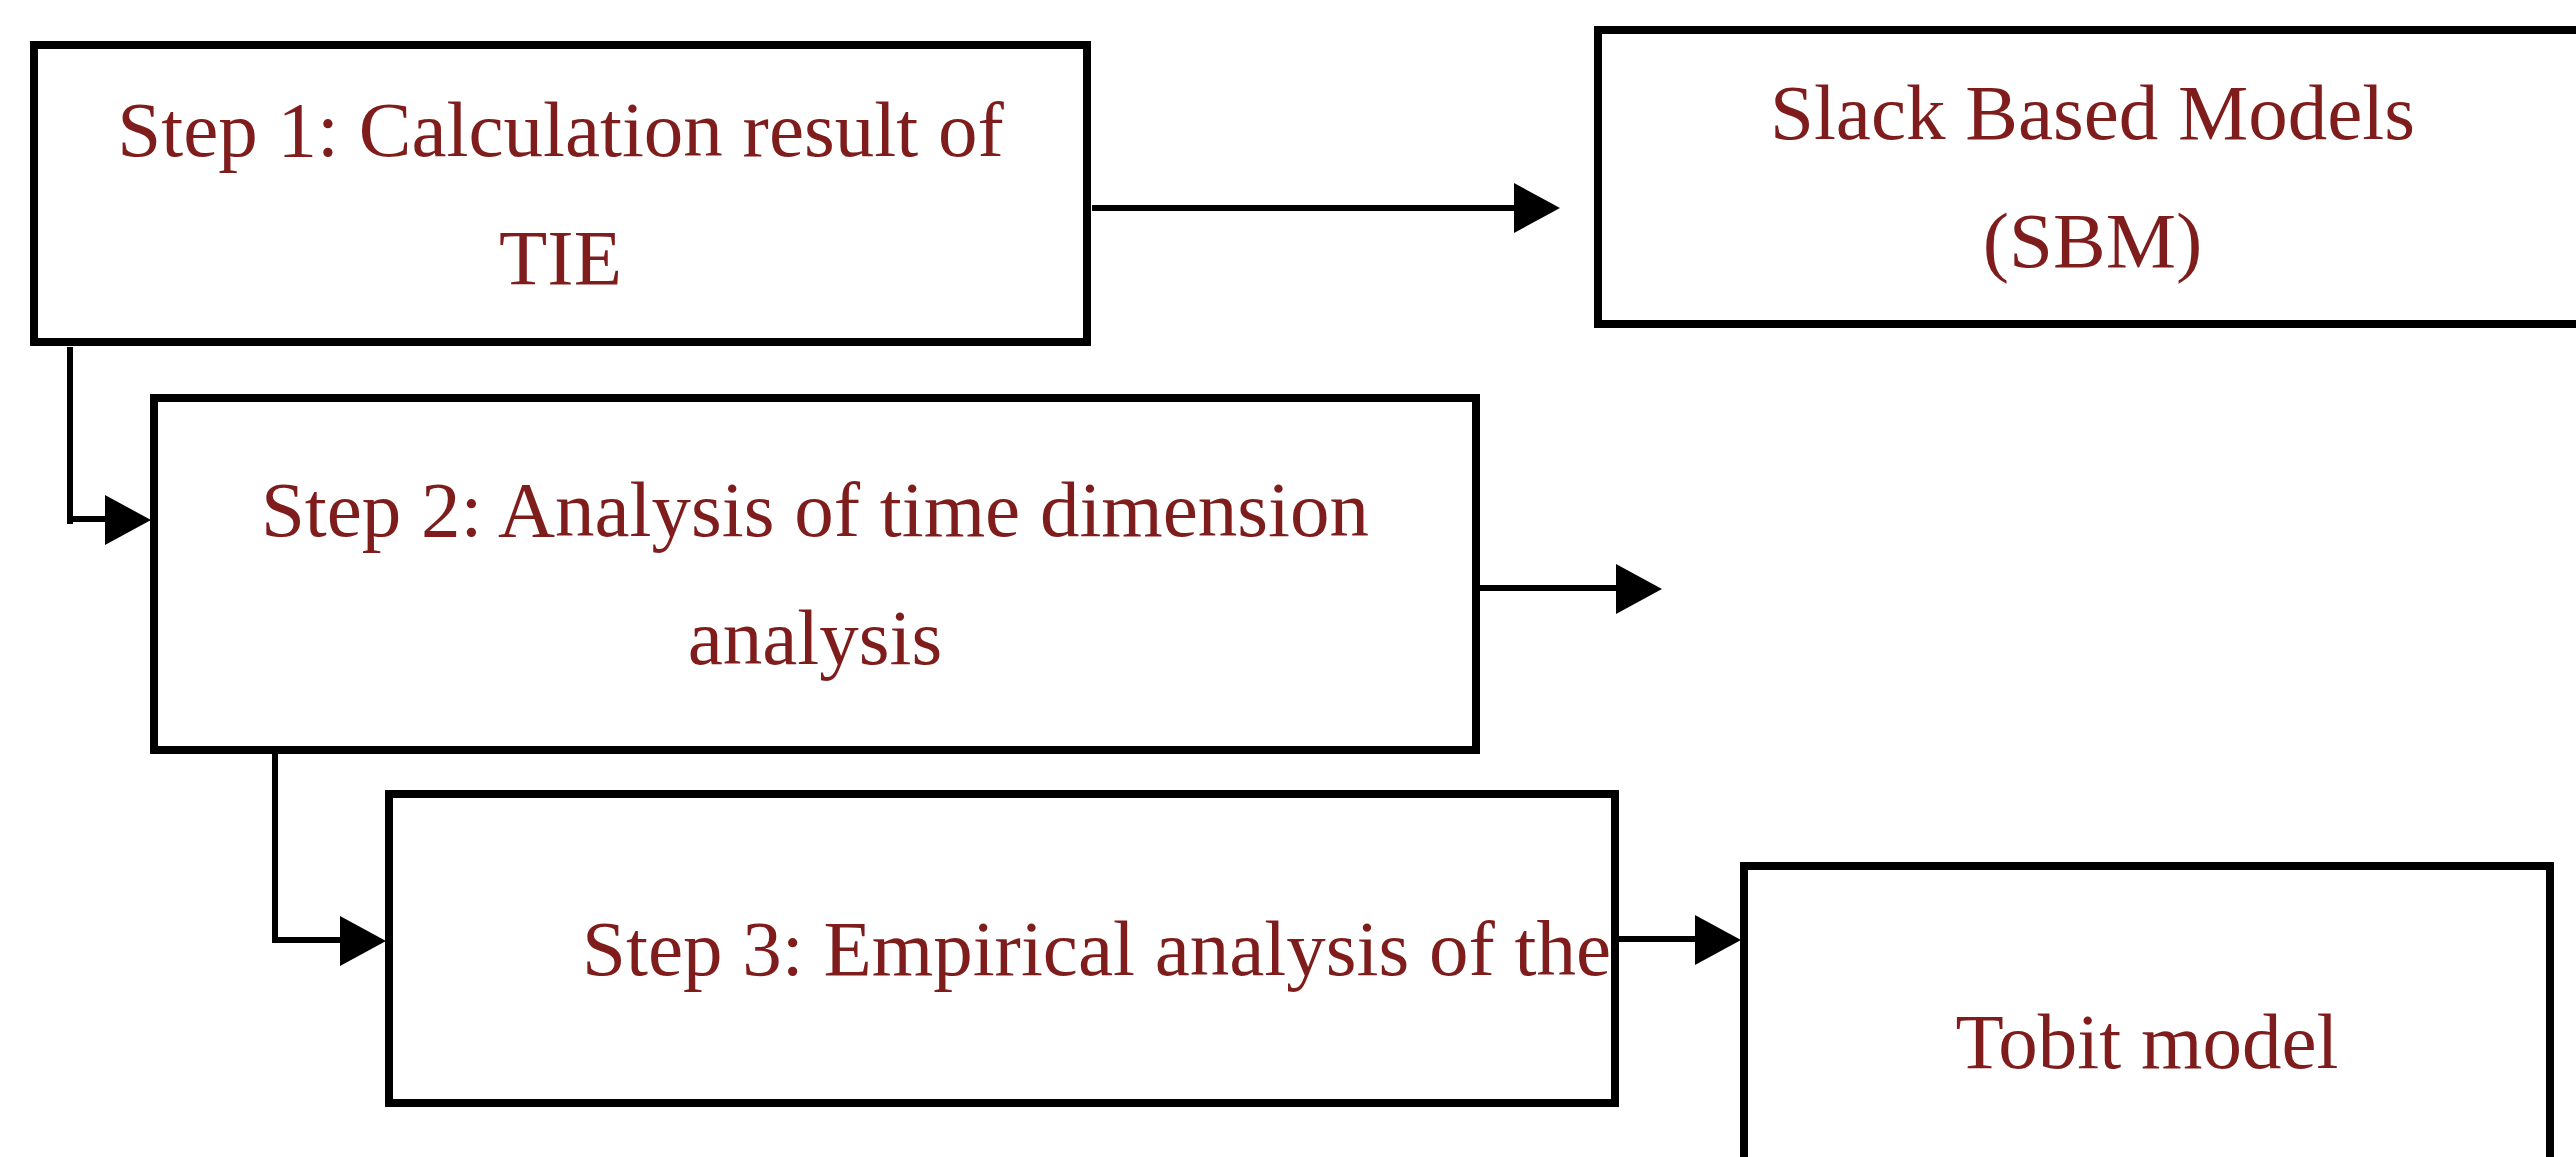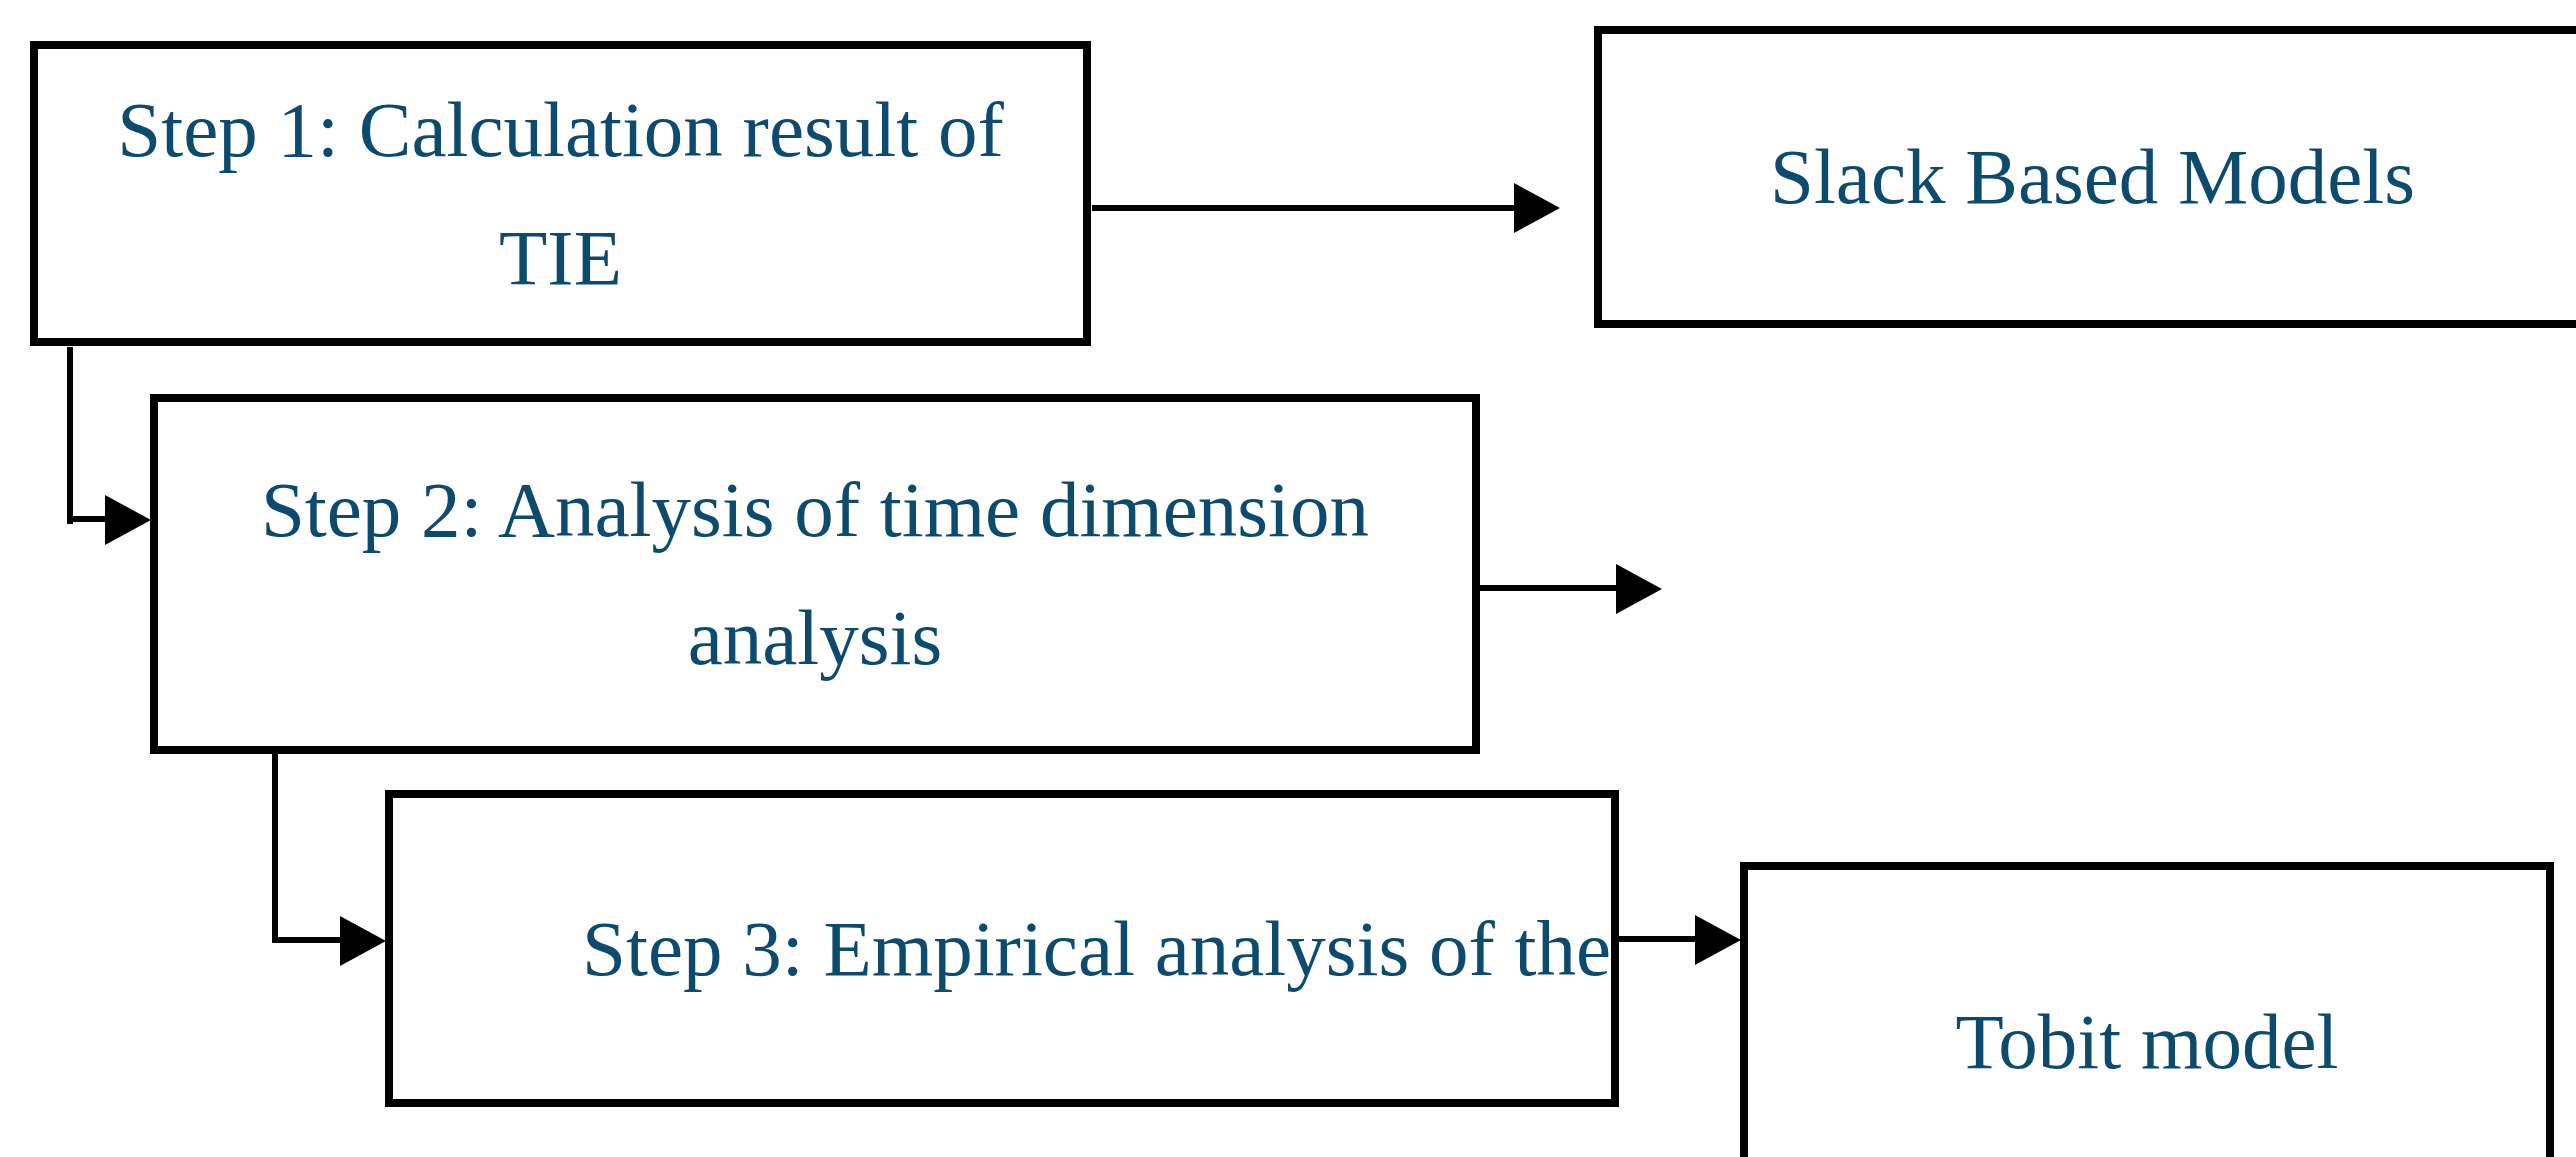--- a/index.html
+++ b/index.html
@@ -6,21 +6,21 @@
     margin: 0;
     padding: 0;
     background: #ffffff;
   }
   .canvas {
     position: relative;
     width: 2576px;
     height: 1158px;
     background: #ffffff;
     font-family: "Liberation Serif", serif;
-    color: #0c4a6e;
+    color: #7f1d1d;
     overflow: hidden;
   }
   .fbox {
     position: absolute;
     box-sizing: border-box;
     border: 8.3px solid #000000;
     background: #ffffff;
     display: flex;
     flex-direction: column;
     align-items: center;
@@ -76,20 +76,21 @@
 
 <div class="canvas">
 
   <div class="fbox" id="box-step1">
     <div class="tline">Step 1: Calculation result of</div>
     <div class="tline">TIE</div>
   </div>
 
   <div class="fbox" id="box-sbm">
     <div class="tline">Slack Based Models</div>
+    <div class="tline">(SBM)</div>
   </div>
 
   <div class="fbox" id="box-step2">
     <div class="tline">Step 2: Analysis of time dimension</div>
     <div class="tline">analysis</div>
   </div>
 
 
   <div class="fbox" id="box-step3">
     <div class="tline">Step 3: Empirical analysis of the</div>

